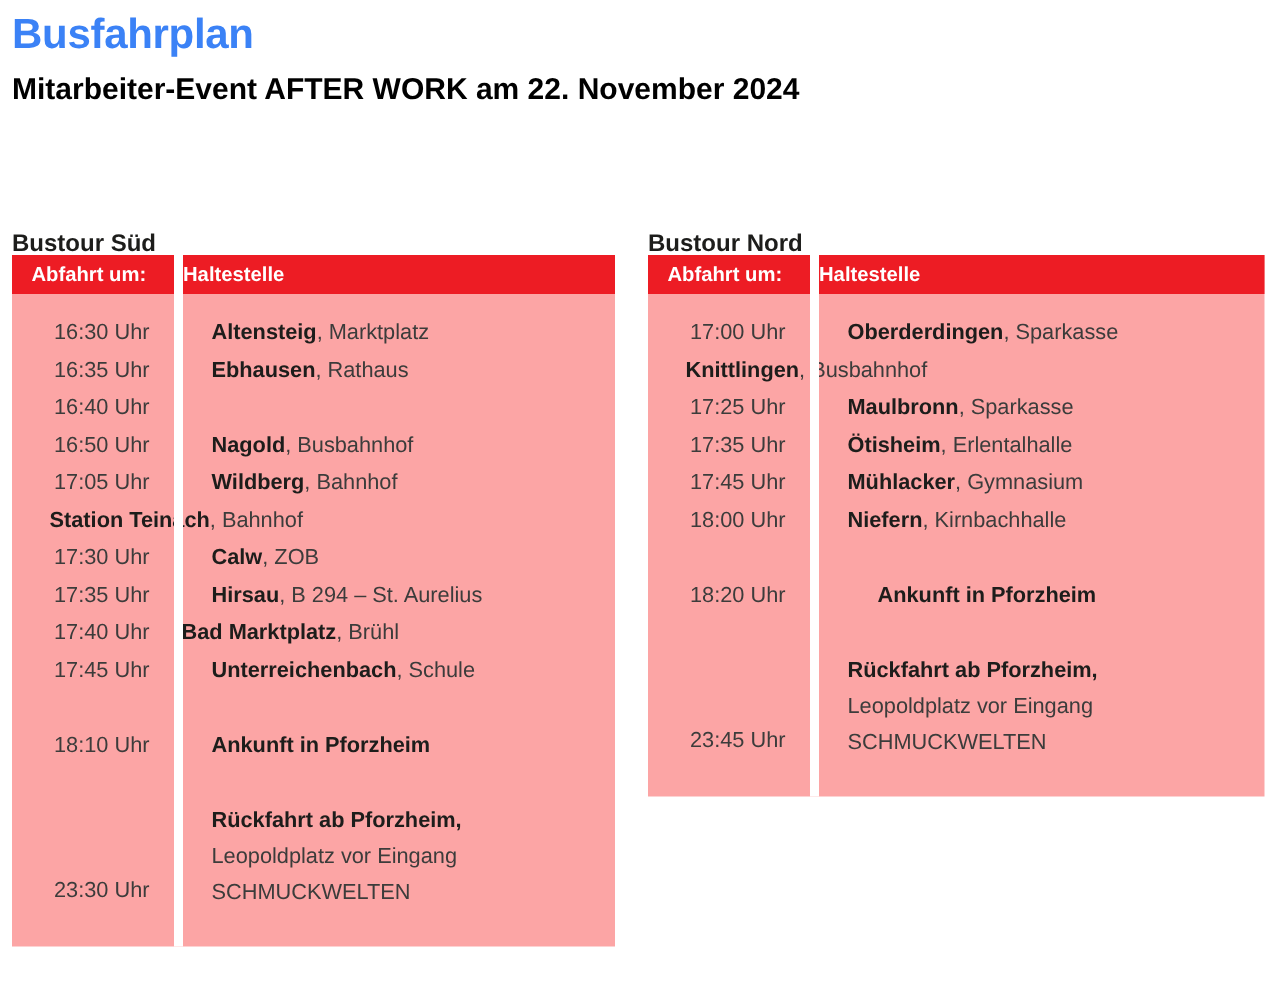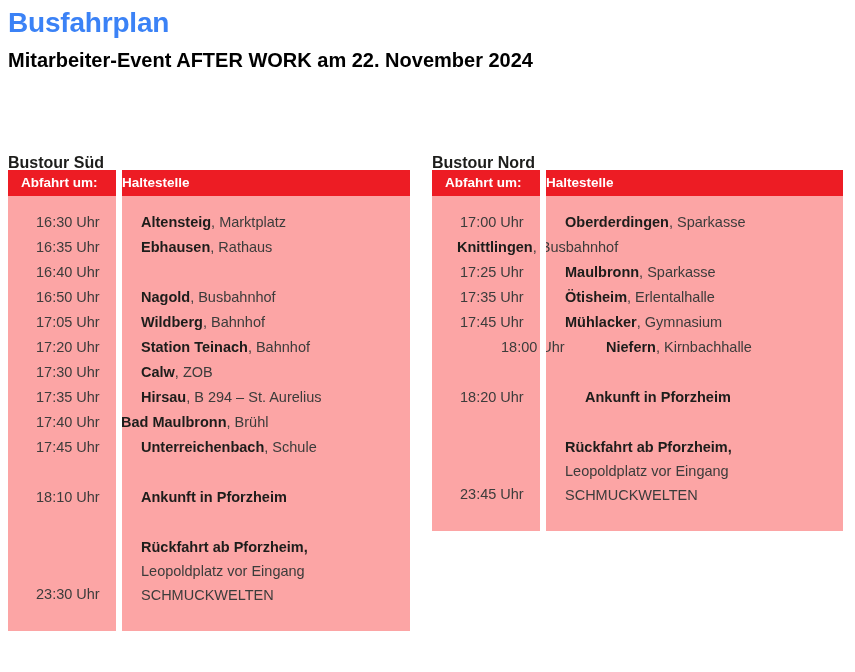--- a/index.html
+++ b/index.html
@@ -173,34 +173,33 @@
         </div>
       <div class="row">
           <div class="time" style="width:108px;">16:50 Uhr</div>
           <div class="stop"><b>Nagold</b><span>, Busbahnhof</span></div>
         </div>
       <div class="row">
           <div class="time" style="width:108px;">17:05 Uhr</div>
           <div class="stop"><b>Wildberg</b><span>, Bahnhof</span></div>
         </div>
       <div class="row">
-          <div class="time" style="width:108px;">17:20 Uhr</div>
           <div class="stop"><b>Station Teinach</b><span>, Bahnhof</span></div>
         </div>
       <div class="row">
           <div class="time" style="width:108px;">17:30 Uhr</div>
           <div class="stop"><b>Calw</b><span>, ZOB</span></div>
         </div>
       <div class="row">
           <div class="time" style="width:108px;">17:35 Uhr</div>
           <div class="stop"><b>Hirsau</b><span>, B 294 – St. Aurelius</span></div>
         </div>
       <div class="row">
           <div class="time" style="width:88px;">17:40 Uhr</div>
-          <div class="stop"><b>Bad Maulbronn</b><span>, Brühl</span></div>
+          <div class="stop"><b>Bad Marktplatz</b><span>, Brühl</span></div>
         </div>
       <div class="row">
           <div class="time" style="width:108px;">17:45 Uhr</div>
           <div class="stop"><b>Unterreichenbach</b><span>, Schule</span></div>
         </div>
 
       <div class="row spacer"></div>
 
       <div class="row">
           <div class="time" style="width:108px;">18:10 Uhr</div>
@@ -245,21 +244,21 @@
         </div>
       <div class="row">
           <div class="time" style="width:108px;">17:35 Uhr</div>
           <div class="stop"><b>Ötisheim</b><span>, Erlentalhalle</span></div>
         </div>
       <div class="row">
           <div class="time" style="width:108px;">17:45 Uhr</div>
           <div class="stop"><b>Mühlacker</b><span>, Gymnasium</span></div>
         </div>
       <div class="row">
-          <div class="time" style="width:108px;margin-left:41px;">18:00 Uhr</div>
+          <div class="time" style="width:108px;">18:00 Uhr</div>
           <div class="stop"><b>Niefern</b><span>, Kirnbachhalle</span></div>
         </div>
 
       <div class="row spacer"></div>
 
       <div class="row">
           <div class="time" style="width:128px;">18:20 Uhr</div>
           <div class="stop"><b>Ankunft in Pforzheim</b></div>
         </div>
 

